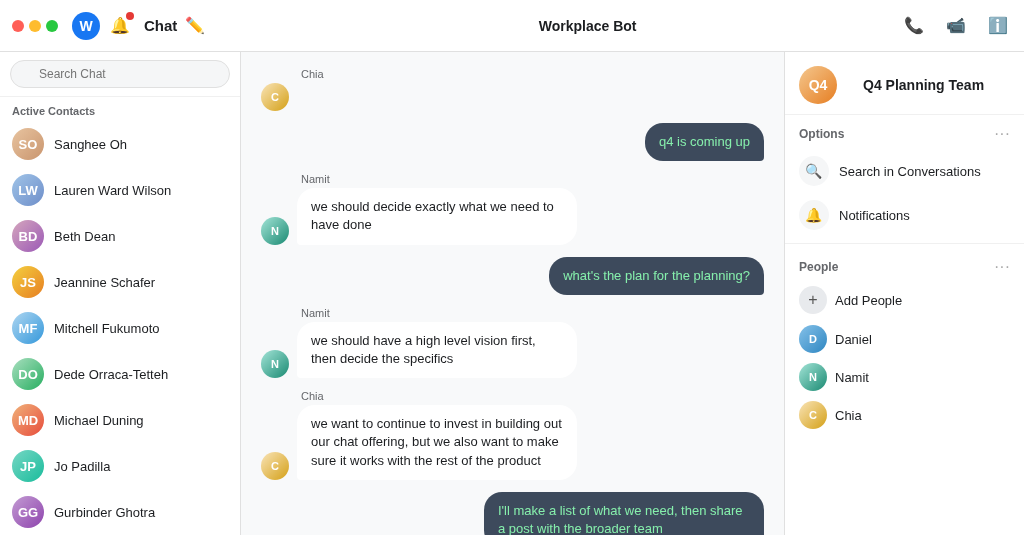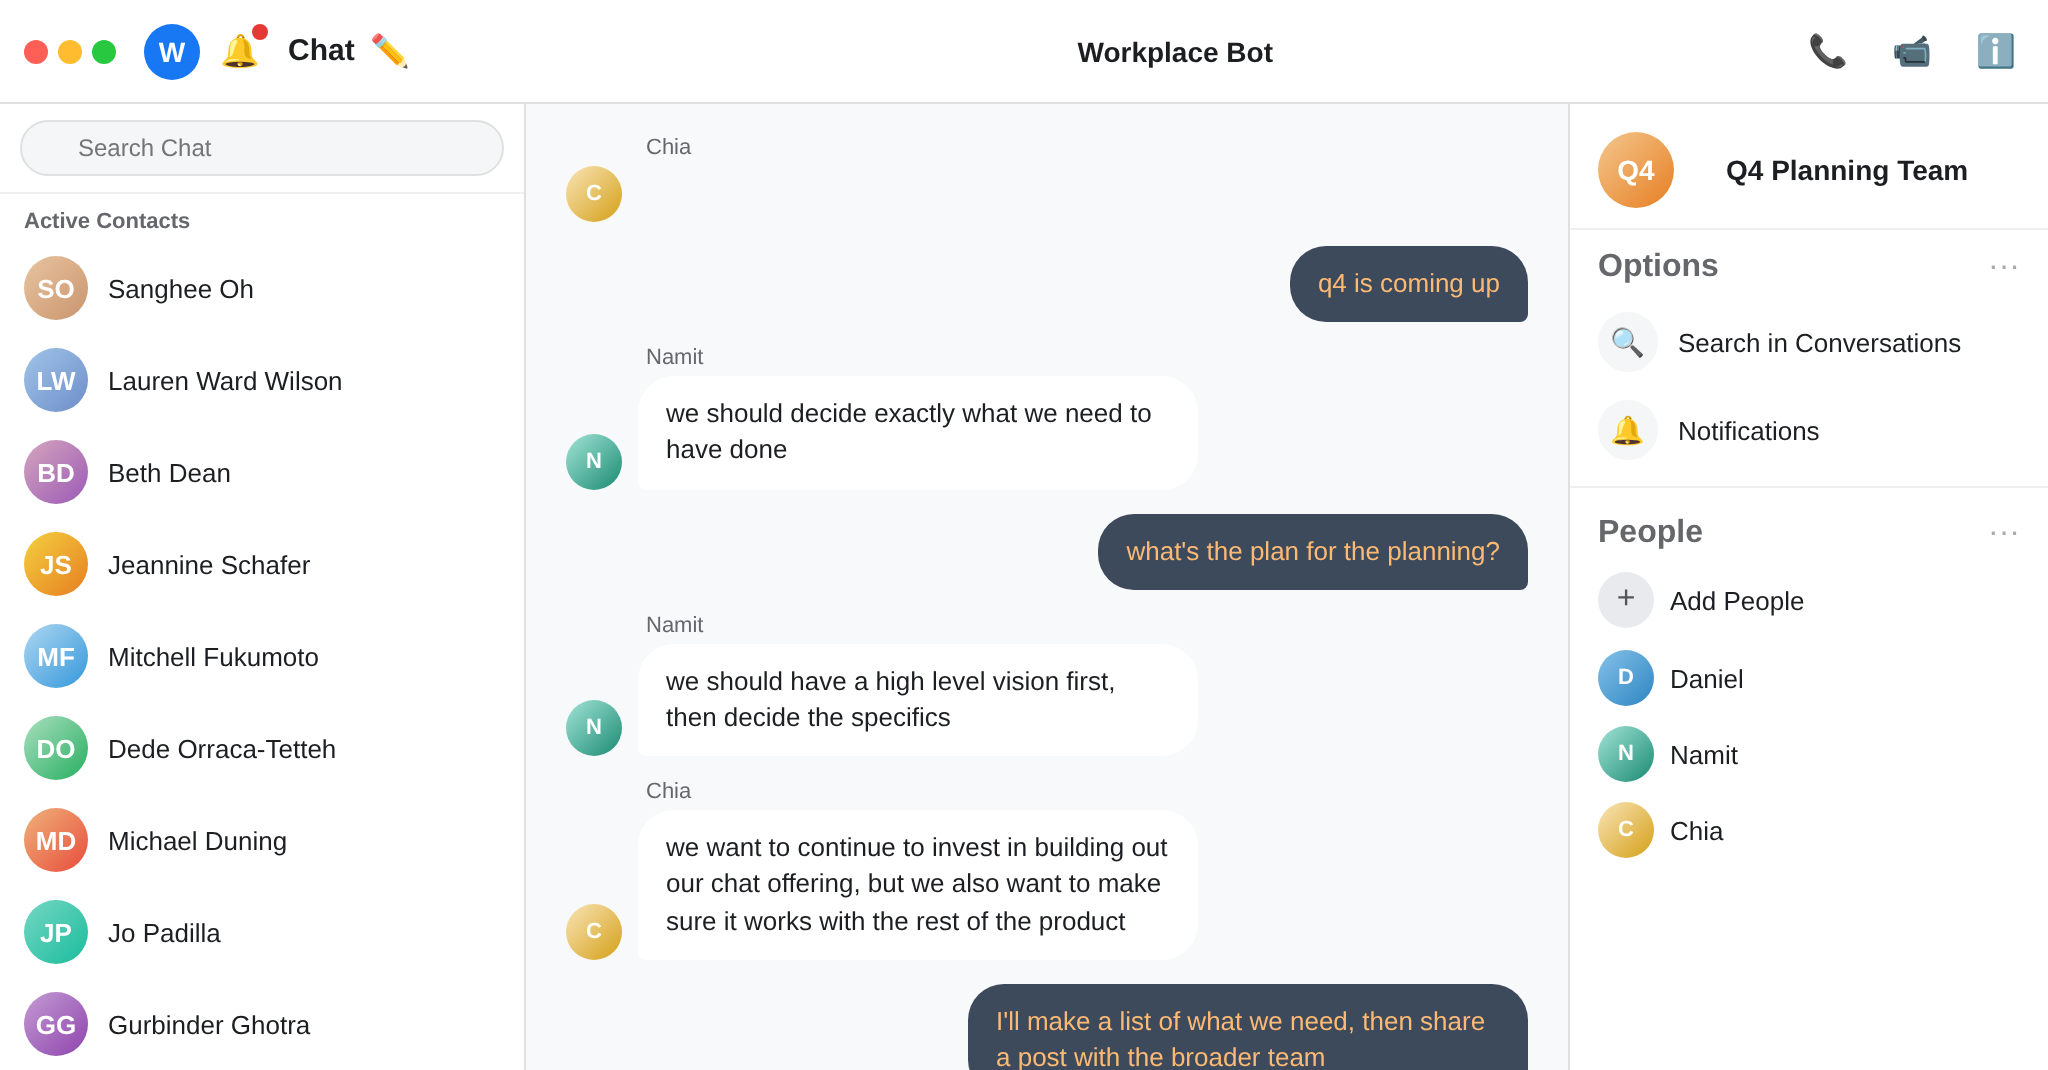--- a/index.html
+++ b/index.html
@@ -80,21 +80,21 @@
 
     
     .main {
       display: flex;
       flex: 1;
       overflow: hidden;
     }
 
     
     .sidebar {
-      width: 263px;
+      width: 241px;
       background: #fff;
       border-right: 1px solid #e0e0e0;
       display: flex;
       flex-direction: column;
       flex-shrink: 0;
     }
     .search-bar {
       padding: 8px 10px;
       border-bottom: 1px solid #f0f0f0;
     }
@@ -222,21 +222,21 @@
       line-height: 1.4;
       max-width: 280px;
     }
     .bubble-left {
       background: #fff;
       color: #1c1e21;
       border-radius: 18px 18px 18px 4px;
     }
     .bubble-right {
       background: #3d4a5c;
-      color: #fdba74;
+      color: #86efac;
       border-radius: 18px 18px 4px 18px;
     }
 
     
     .right-panel {
       width: 240px;
       background: #fff;
       border-left: 1px solid #e0e0e0;
       display: flex;
       flex-direction: column;
@@ -265,21 +265,21 @@
       font-weight: 600;
       color: #1c1e21;
     }
     .rp-section-header {
       display: flex;
       align-items: center;
       justify-content: space-between;
       padding: 10px 14px 6px;
     }
     .rp-section-title {
-      font-size: 16px;
+      font-size: 12px;
       font-weight: 600;
       color: #65676b;
     }
     .rp-more { color: #aaa; font-size: 16px; cursor: pointer; }
     .rp-option-item {
       display: flex;
       align-items: center;
       gap: 10px;
       padding: 7px 14px;
       cursor: pointer;

